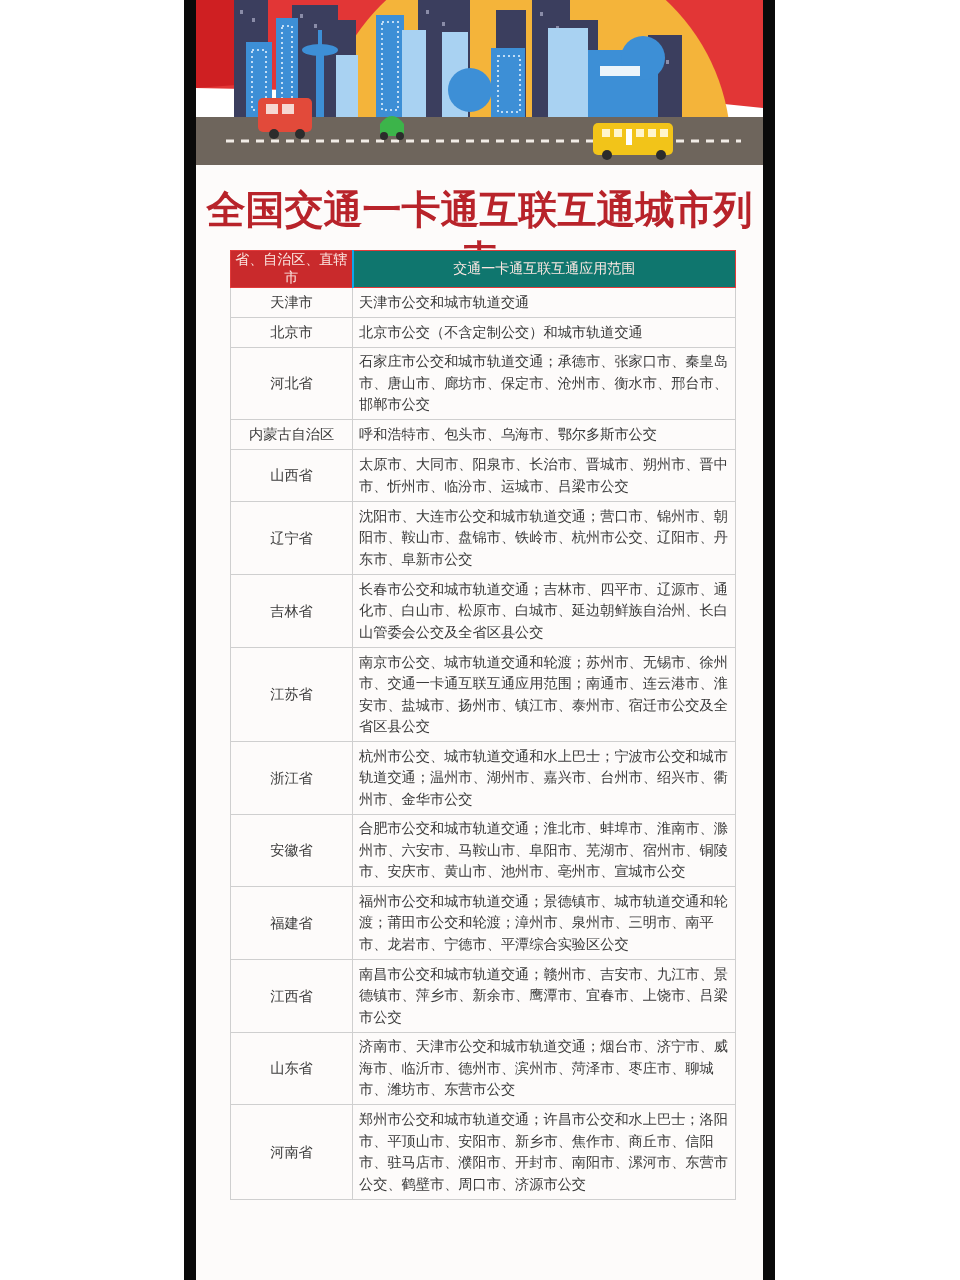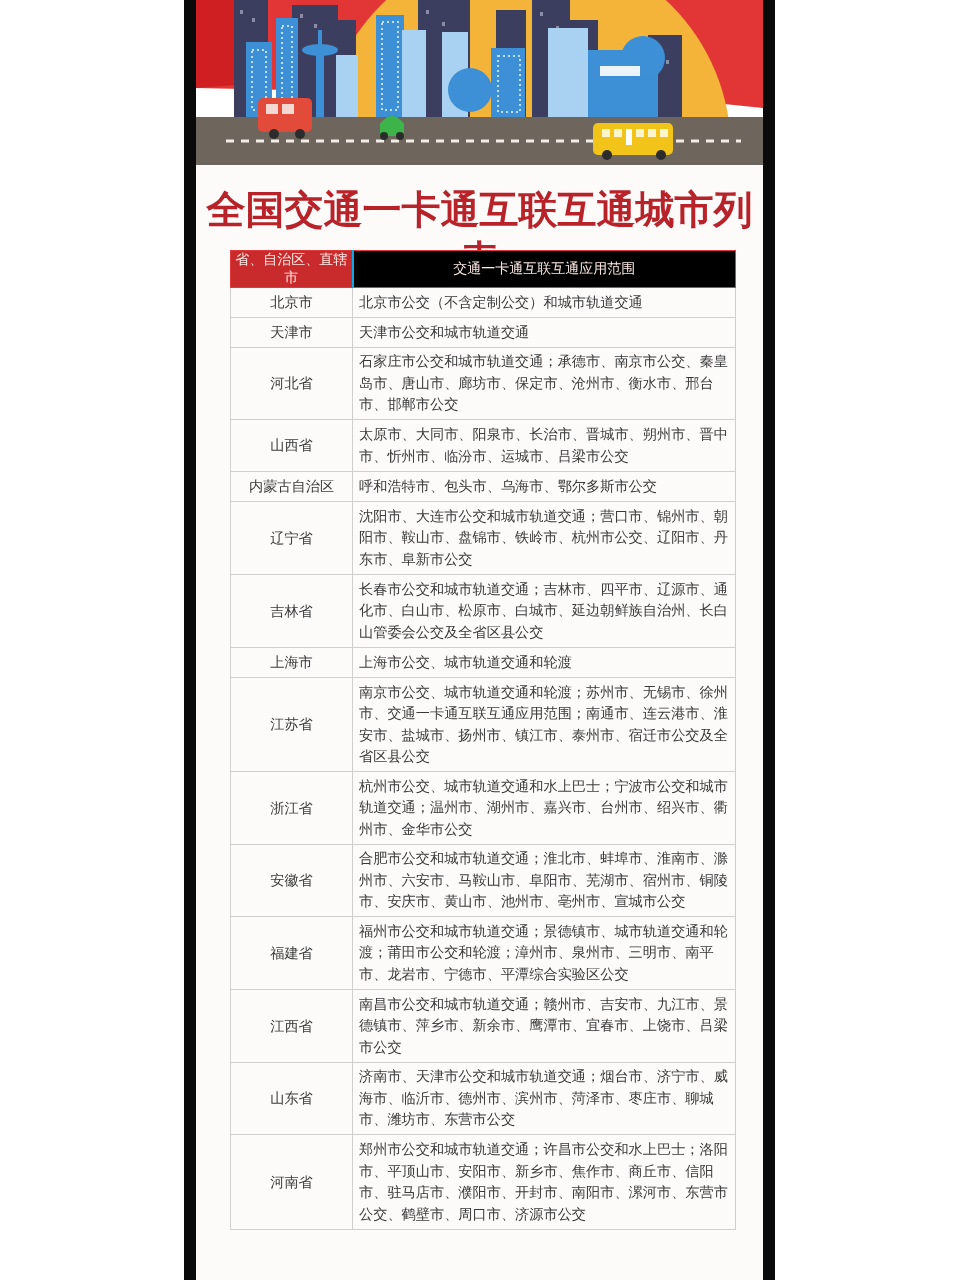--- a/index.html
+++ b/index.html
@@ -30,21 +30,21 @@
   
   .tbl {
     position: absolute; left: 34px; top: 250px; width: 506px;
     border-collapse: collapse; table-layout: fixed;
     font-size: 14.2px; color: #3a3a3a;
   }
   .tbl th, .tbl td {
     border: 1px solid #cfcfcf; padding: 0; vertical-align: middle;
   }
   .tbl th {
-    background: #000000; color: #fbe7e2; font-weight: normal; height: 30px; font-size: 14px;
+    background: #0f766e; color: #fbe7e2; font-weight: normal; height: 30px; font-size: 14px;
     border-color: #e23a3a;
   }
   .tbl th.c1 { background: #c92a2c; border-right: 2px solid #0ea5e9; }
   .tbl td.c1 { text-align: center; width: 121px; }
   .tbl td.c2 { text-align: left; padding: 3px 2px 3px 6px; line-height: 21.5px; }
   .tbl col.c1 { width: 122px; }
 </style>
 </head>
 <body>
 
@@ -153,50 +153,46 @@
         <col>
       </colgroup>
     <thead>
       <tr>
         <th class="c1">省、自治区、直辖市</th>
         <th>交通一卡通互联互通应用范围</th>
       </tr>
     </thead>
     <tbody>
       <tr style="height:30px">
+        <td class="c1">天津市</td>
+        <td class="c2">天津市公交和城市轨道交通</td>
+      </tr>
+      <tr style="height:30px">
         <td class="c1">北京市</td>
         <td class="c2">北京市公交（不含定制公交）和城市轨道交通</td>
       </tr>
-      <tr style="height:30px">
-        <td class="c1">天津市</td>
-        <td class="c2">天津市公交和城市轨道交通</td>
-      </tr>
       <tr style="height:72px">
         <td class="c1">河北省</td>
-        <td class="c2">石家庄市公交和城市轨道交通；承德市、南京市公交、秦皇岛市、唐山市、廊坊市、保定市、沧州市、衡水市、邢台市、邯郸市公交</td>
+        <td class="c2">石家庄市公交和城市轨道交通；承德市、张家口市、秦皇岛市、唐山市、廊坊市、保定市、沧州市、衡水市、邢台市、邯郸市公交</td>
+      </tr>
+      <tr style="height:30px">
+        <td class="c1">内蒙古自治区</td>
+        <td class="c2">呼和浩特市、包头市、乌海市、鄂尔多斯市公交</td>
       </tr>
       <tr style="height:52px">
         <td class="c1">山西省</td>
         <td class="c2">太原市、大同市、阳泉市、长治市、晋城市、朔州市、晋中市、忻州市、临汾市、运城市、吕梁市公交</td>
       </tr>
-      <tr style="height:30px">
-        <td class="c1">内蒙古自治区</td>
-        <td class="c2">呼和浩特市、包头市、乌海市、鄂尔多斯市公交</td>
-      </tr>
       <tr style="height:73px">
         <td class="c1">辽宁省</td>
         <td class="c2">沈阳市、大连市公交和城市轨道交通；营口市、锦州市、朝阳市、鞍山市、盘锦市、铁岭市、杭州市公交、辽阳市、丹东市、阜新市公交</td>
       </tr>
       <tr style="height:73px">
         <td class="c1">吉林省</td>
         <td class="c2">长春市公交和城市轨道交通；吉林市、四平市、辽源市、通化市、白山市、松原市、白城市、延边朝鲜族自治州、长白山管委会公交及全省区县公交</td>
-      </tr>
-      <tr style="height:30px">
-        <td class="c1">上海市</td>
-        <td class="c2">上海市公交、城市轨道交通和轮渡</td>
       </tr>
       <tr style="height:94px">
         <td class="c1">江苏省</td>
         <td class="c2">南京市公交、城市轨道交通和轮渡；苏州市、无锡市、徐州市、交通一卡通互联互通应用范围；南通市、连云港市、淮安市、盐城市、扬州市、镇江市、泰州市、宿迁市公交及全省区县公交</td>
       </tr>
       <tr style="height:73px">
         <td class="c1">浙江省</td>
         <td class="c2">杭州市公交、城市轨道交通和水上巴士；宁波市公交和城市轨道交通；温州市、湖州市、嘉兴市、台州市、绍兴市、衢州市、金华市公交</td>
       </tr>
       <tr style="height:72px">

